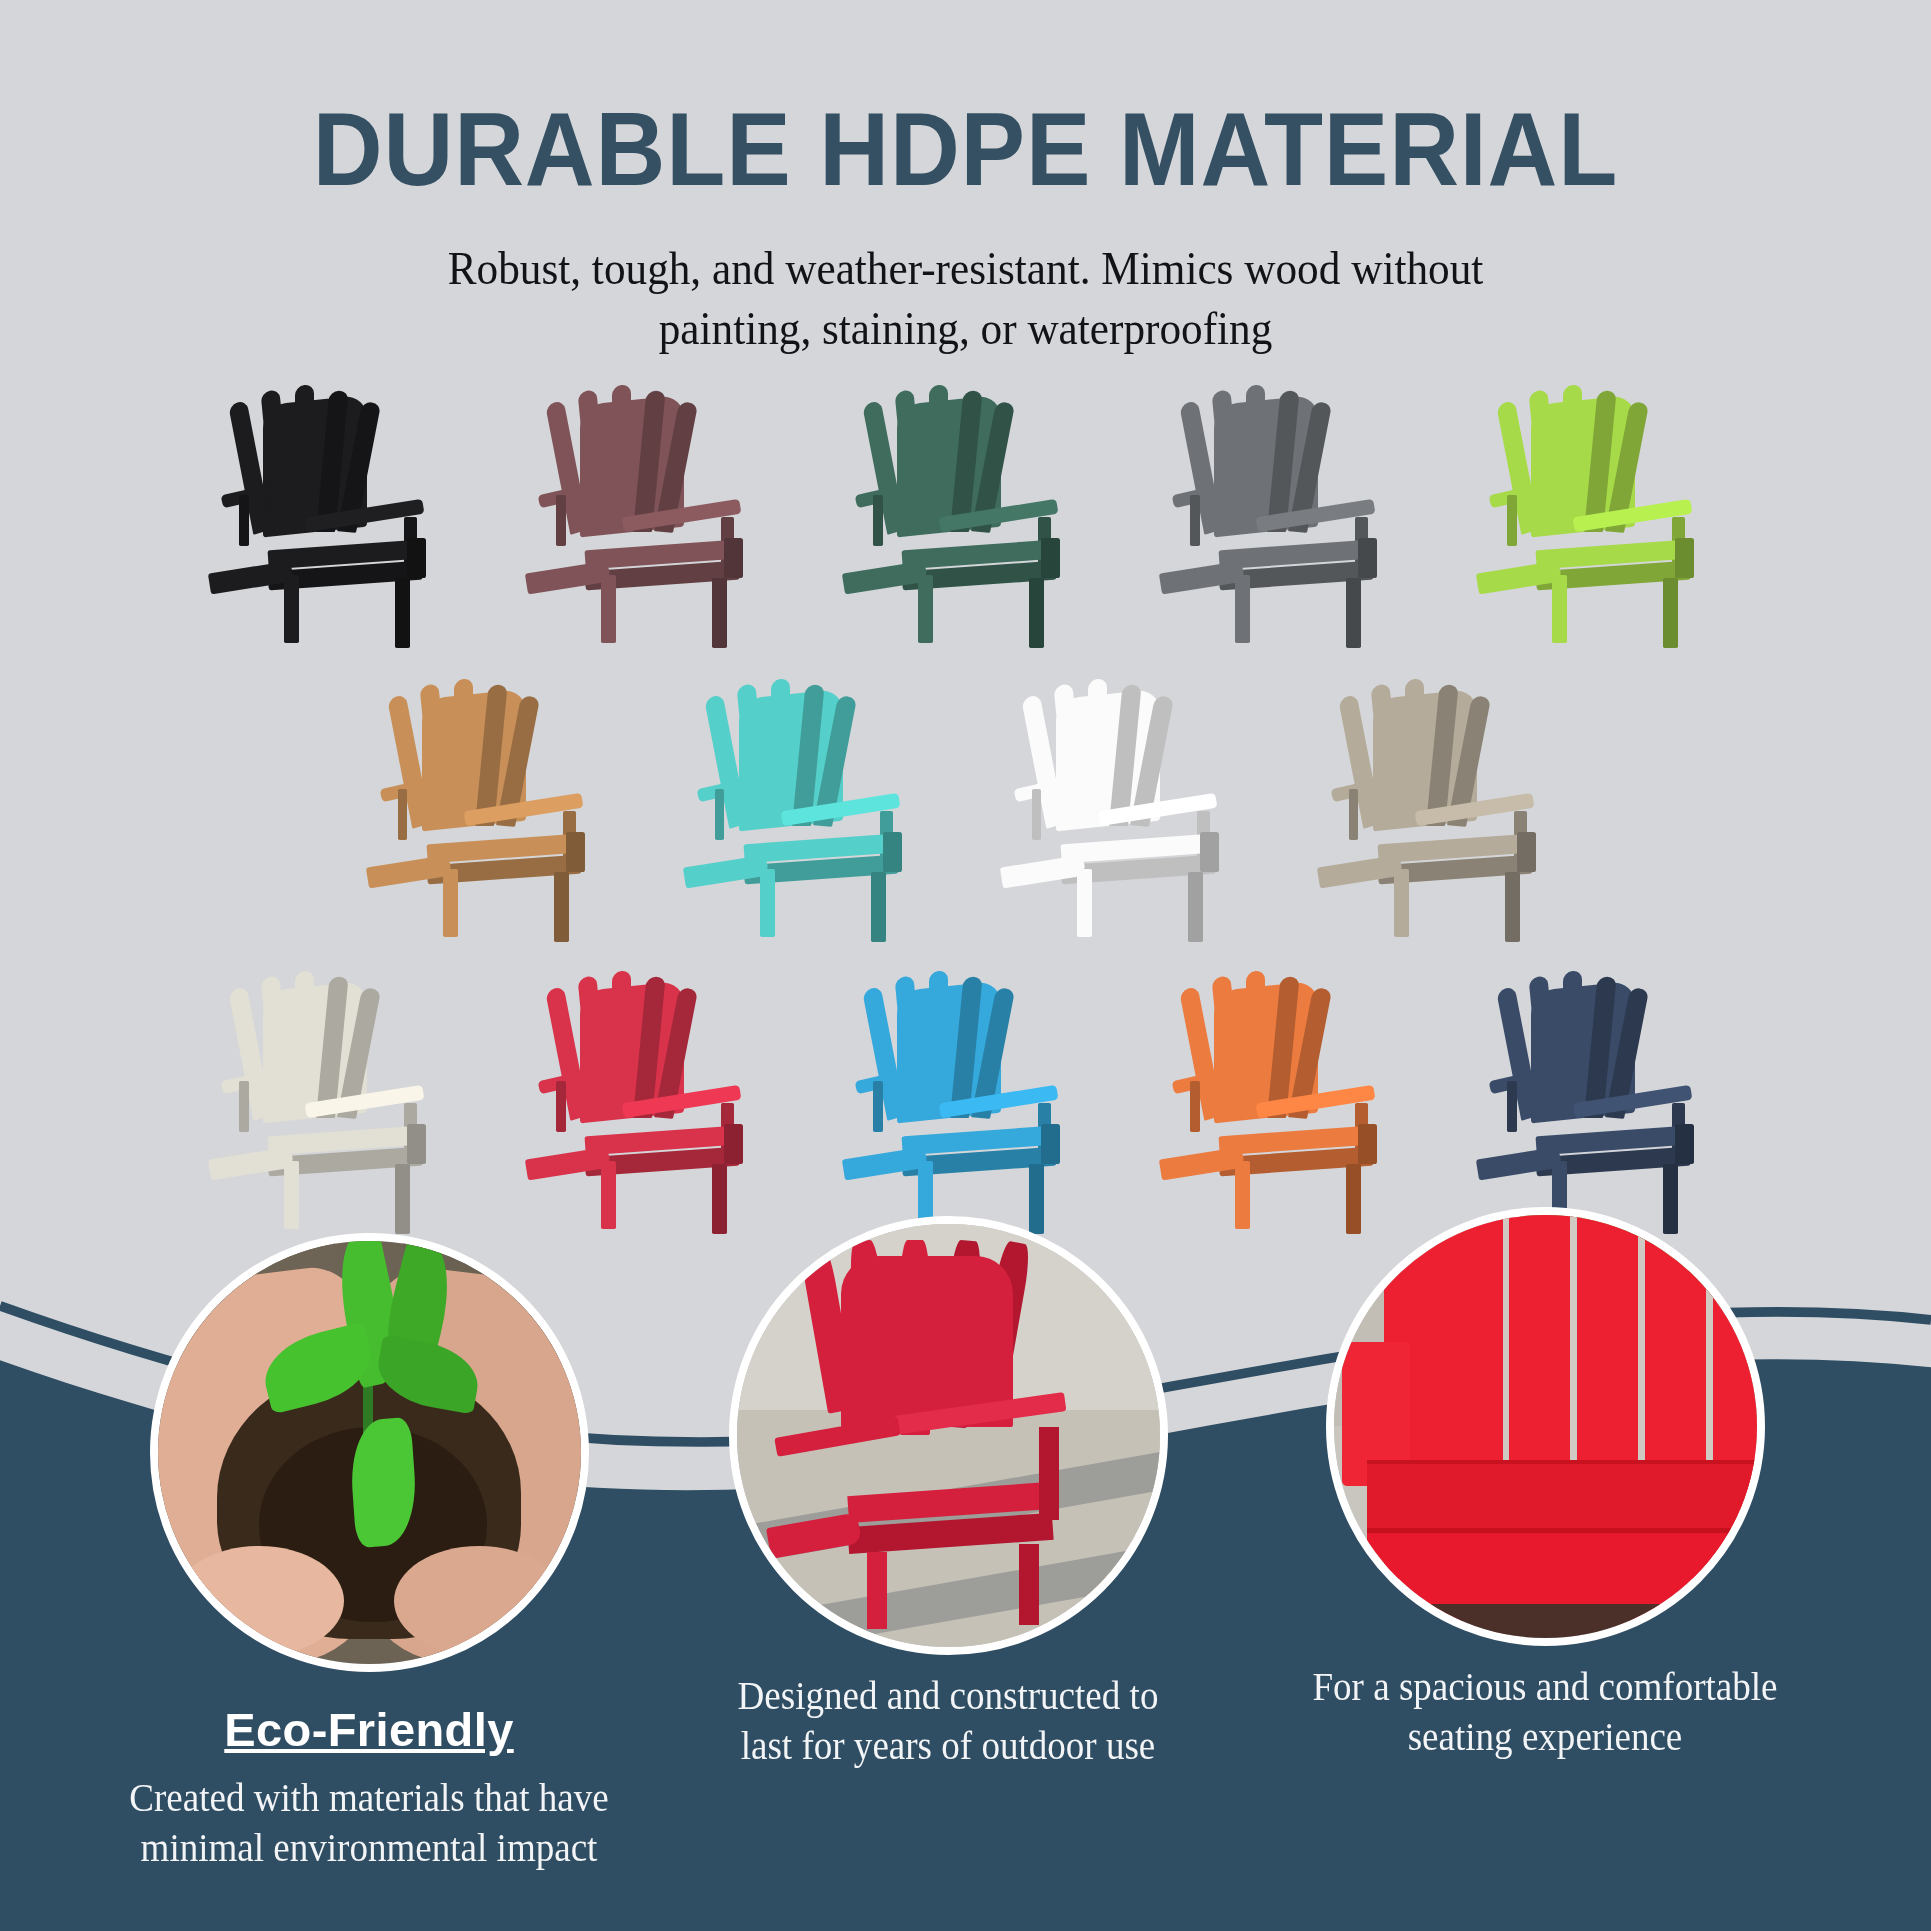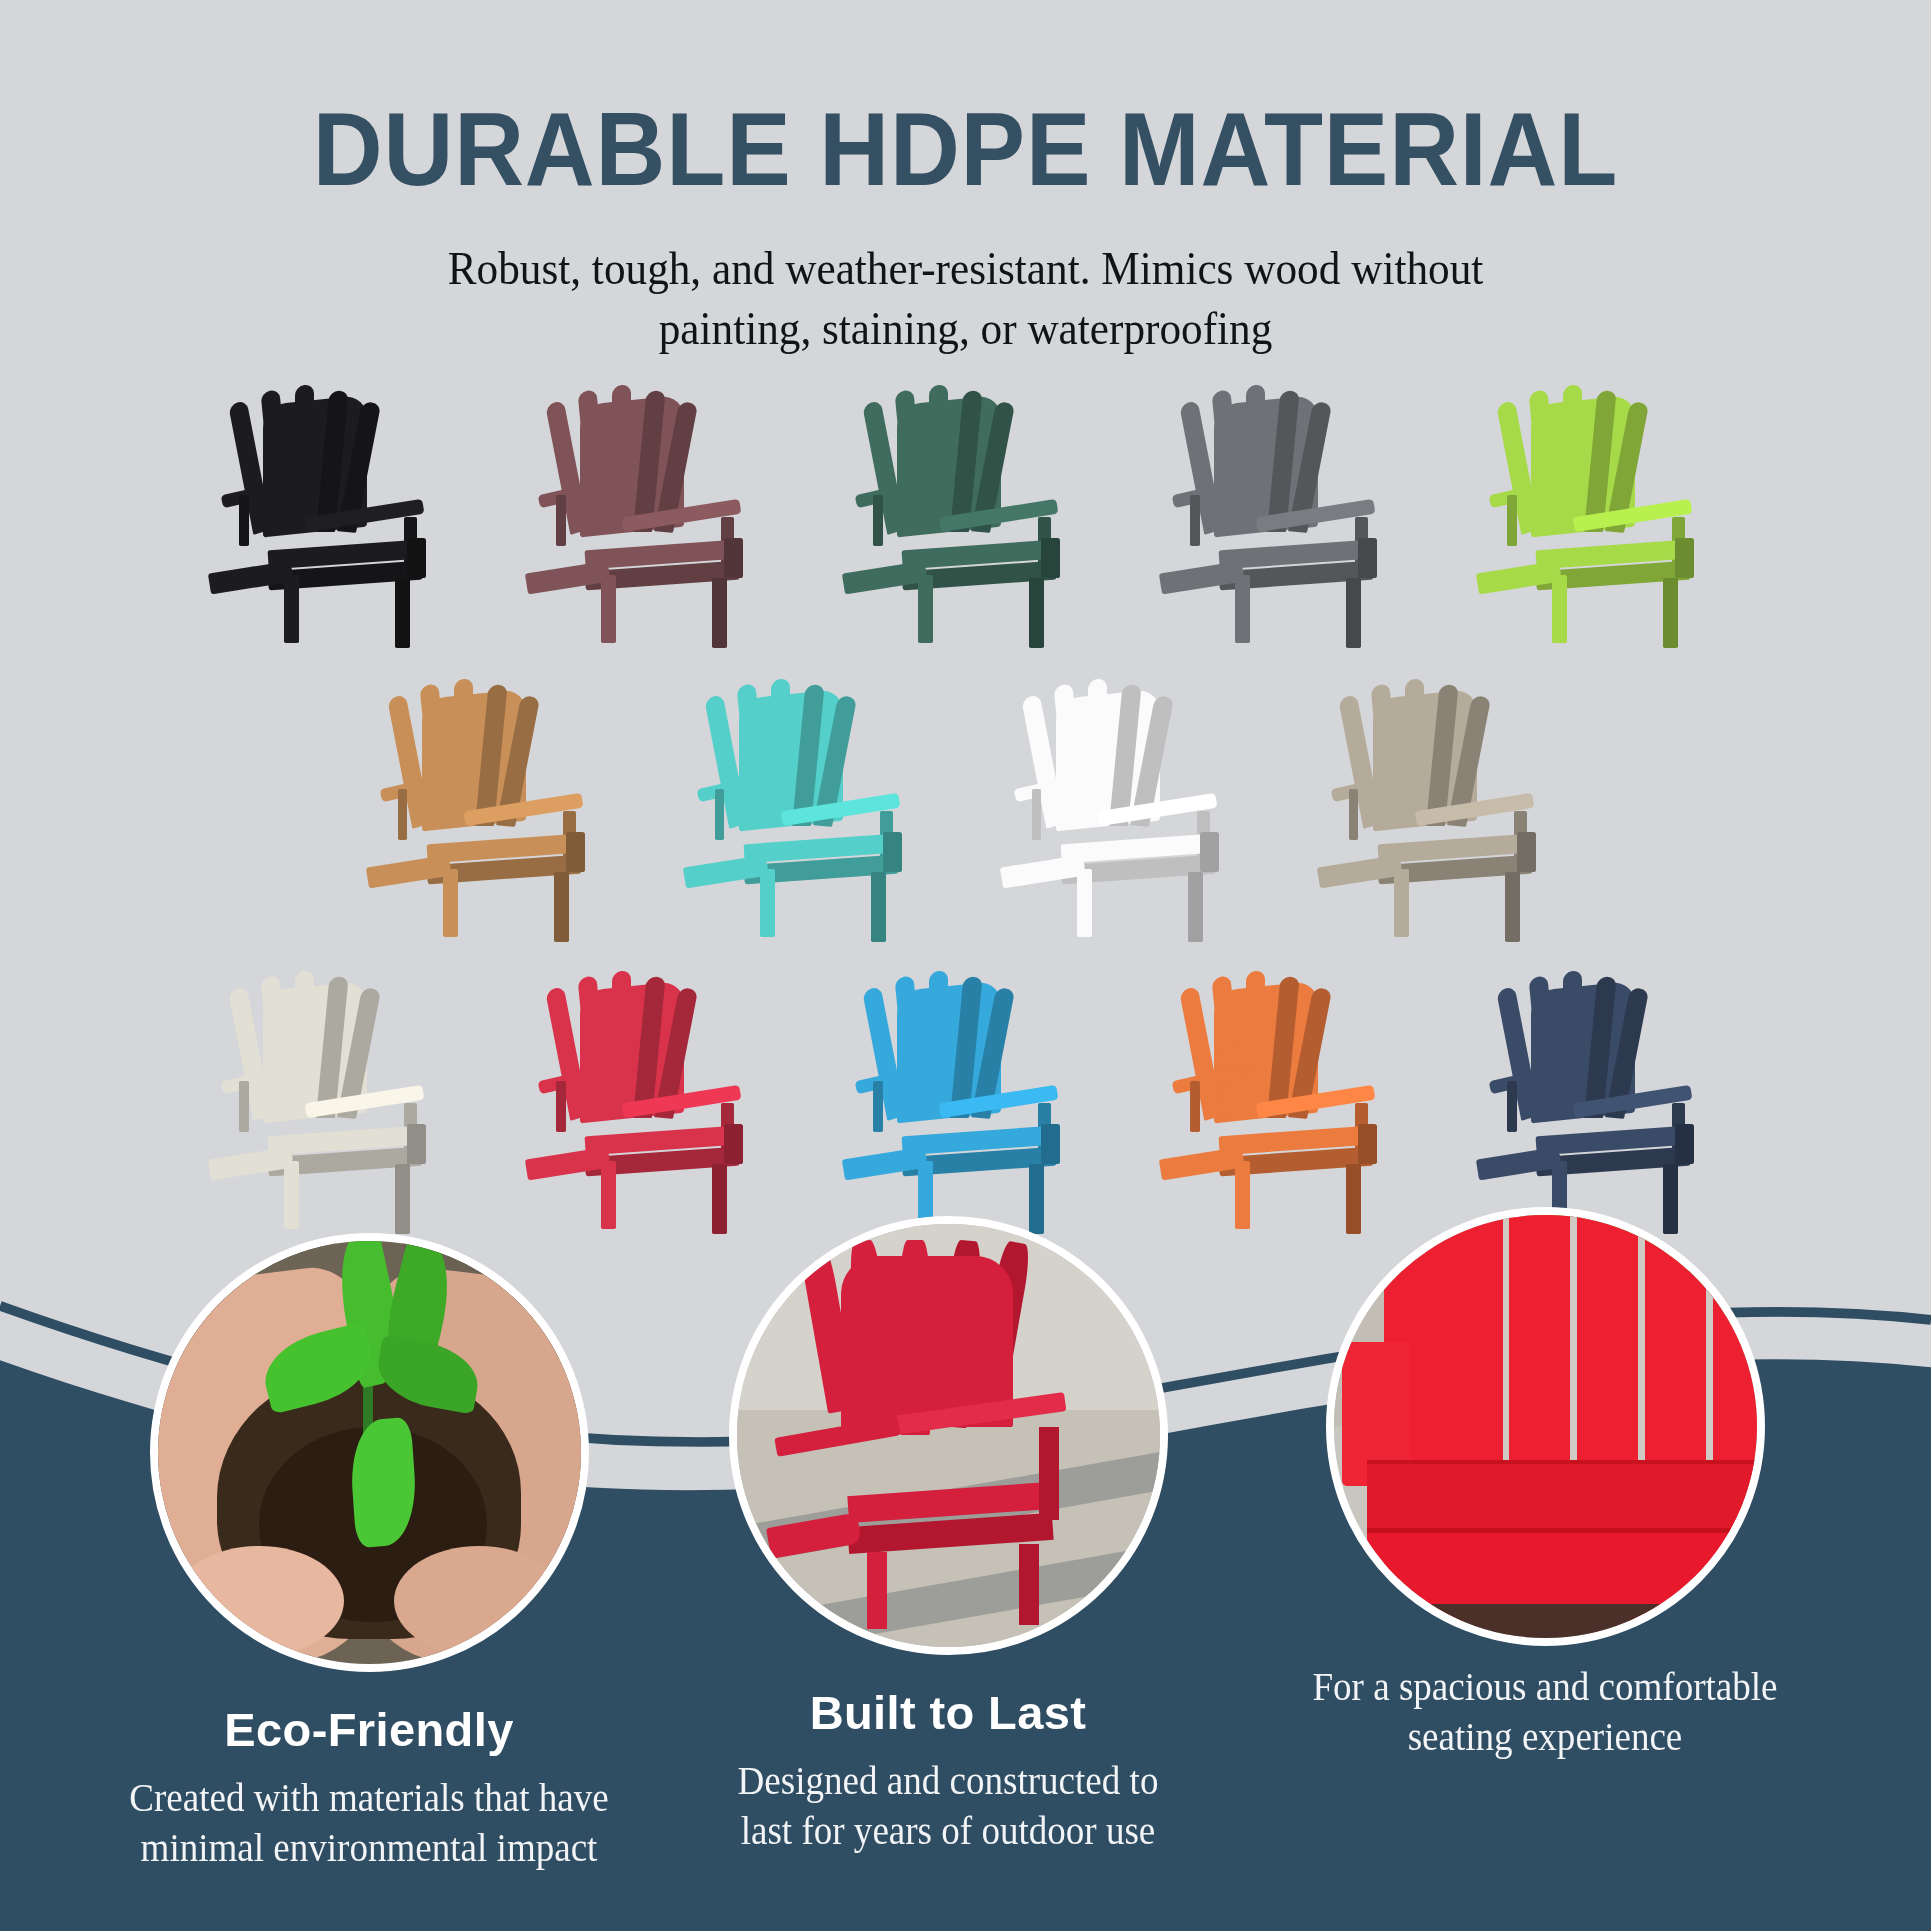--- a/index.html
+++ b/index.html
@@ -67,21 +67,21 @@
     width:439px; height:439px; border-radius:50%;
     border:8px solid #ffffff;
     margin:0 auto;
     overflow:hidden; position:relative;
     background:#cfd1d4;
   }
   .circle .ph { position:absolute; inset:0; }
   .f-title {
     font-family:"Liberation Sans", sans-serif;
     font-weight:bold; font-size:47px; color:#ffffff;
-    margin-top:30px; letter-spacing:0.4px;
+    margin-top:30px; letter-spacing:0.4px;text-decoration:underline;
   }
   .f-desc {
     font-family:"Liberation Serif", serif;
     font-size:39px; color:#f2f4f6; line-height:1.28;
     margin-top:16px; transform:scaleX(0.95);
   }
 
   
   .p1-bg { position:absolute; inset:0; background:#6d6354; }
   .p1-sleeveL { position:absolute; left:-4%; top:-6%; width:46%; height:34%;
@@ -498,21 +498,20 @@
           <div style="position: absolute; left: 4%; top: 50%; width: 38%; height: 5%; background: rgb(212, 31, 61); transform: rotate(-10deg); border-radius: 3.5px;"></div>
           <div style="position: absolute; left: 26%; top: 66%; width: 62%; height: 7%; background: rgb(212, 31, 61); transform: rotate(-4deg);"></div>
           <div style="position: absolute; left: 26%; top: 74%; width: 62%; height: 7%; background: rgb(178, 23, 47); transform: rotate(-4deg);"></div>
           <div style="position: absolute; left: 32%; top: 82%; width: 6%; height: 20%; background: rgb(212, 31, 61);"></div>
           <div style="position: absolute; left: 78%; top: 80%; width: 6%; height: 21%; background: rgb(178, 23, 47);"></div>
           <div style="position: absolute; left: 2%; top: 74%; width: 28%; height: 8%; background: rgb(212, 31, 61); transform: rotate(-10deg); border-radius: 3.5px 12.3px 12.3px 3.5px;"></div>
           <div style="position: absolute; left: 84%; top: 50%; width: 6%; height: 24%; background: rgb(178, 23, 47);"></div>
         </div>
     </div>
   </div>
-  <div class="f-title">Built to Last</div>
   <div class="f-desc">
     <div>Designed and constructed to</div>
     <div>last for years of outdoor use</div>
   </div>
 </div>
 
 <div class="feature" id="feat2" style="left: 1264px; top: 1207px;">
   <div class="circle">
     <div class="ph">
       <div class="p3-bg"></div>

